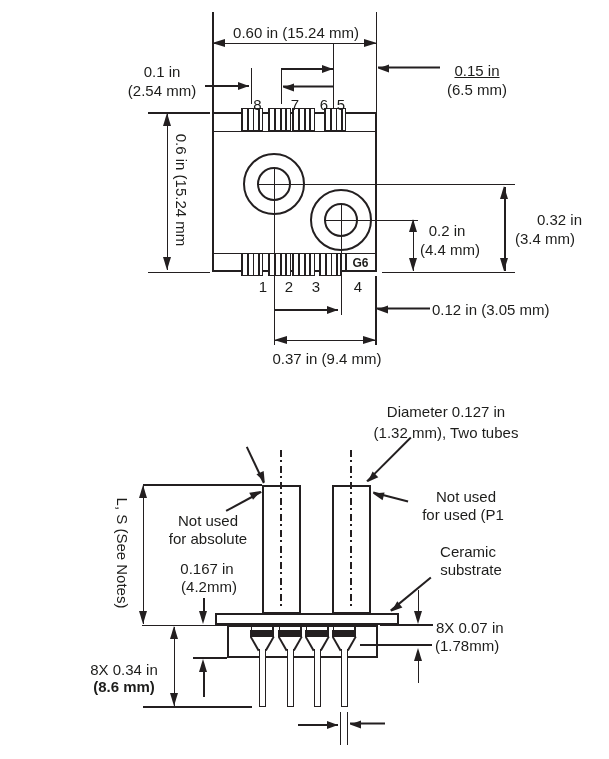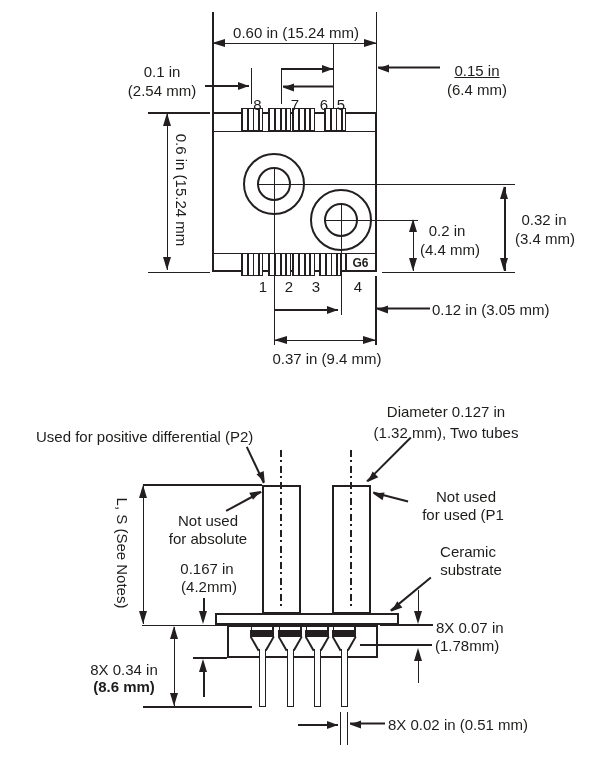--- a/index.html
+++ b/index.html
@@ -55,21 +55,21 @@
       </div>
     <div class="leader" style="left:205px;top:85.25px;width:44px;">
         <span class="tip"></span>
       </div>
     <div class="t tc" style="left:162px;top:63px;">0.1 in</div>
     <div class="t tc" style="left:162px;top:82px;">(2.54 mm)</div>
     <div class="leader" style="left:440px;top:67.25px;width:62px;transform:rotate(180deg);">
         <span class="tip"></span>
       </div>
     <div class="t tc" style="left:477px;top:62px;text-decoration:underline;">0.15 in</div>
-    <div class="t tc" style="left:477px;top:81px;">(6.4 mm)</div>
+    <div class="t tc" style="left:477px;top:81px;">(6.5 mm)</div>
 
     <div class="box" style="left:212px;top:112px;width:165px;height:160px;"></div>
     <div class="hl" style="left:213px;top:130.5px;width:163px;"></div>
     <div class="hl" style="left:213px;top:252.5px;width:163px;"></div>
 
     <div class="hatch" style="left:241px;top:108px;width:22px;height:23px;"></div>
     <div class="hatch" style="left:268px;top:108px;width:23px;height:23px;"></div>
     <div class="hatch" style="left:292px;top:108px;width:23px;height:23px;"></div>
     <div class="hatch" style="left:324px;top:108px;width:22px;height:23px;"></div>
 
@@ -101,21 +101,21 @@
 
     <div class="hl" style="left:382px;top:271.5px;width:133px;"></div>
     <div class="vl" style="left:412.5px;top:220px;height:51px;"></div>
     <div class="arr ar-u" style="left:408.75px;top:219px;"></div>
     <div class="arr ar-d" style="left:408.75px;top:258px;"></div>
     <div class="t tc" style="left:447px;top:222px;">0.2 in</div>
     <div class="t tc" style="left:450px;top:241px;">(4.4 mm)</div>
     <div class="vl" style="left:504px;top:187px;height:84px;"></div>
     <div class="arr ar-u" style="left:500.25px;top:186px;"></div>
     <div class="arr ar-d" style="left:500.25px;top:258px;"></div>
-    <div class="t tc" style="left:544px;top:211px;">0.32 in</div>
+    <div class="t tc" style="left:544px;top:211px;padding-left:31px;">0.32 in</div>
     <div class="t tc" style="left:545px;top:230px;">(3.4 mm)</div>
 
     <div class="vl" style="left:375px;top:276px;height:69px;"></div>
     <div class="leader" style="left:275px;top:309.25px;width:63px;">
         <span class="tip"></span>
       </div>
     <div class="leader" style="left:430px;top:308.25px;width:53px;transform:rotate(180deg);">
         <span class="tip"></span>
       </div>
     <div class="t" style="left:432px;top:301px;">0.12 in (3.05 mm)</div>
@@ -127,21 +127,20 @@
     <div class="hl" style="left:148px;top:112px;width:62px;"></div>
     <div class="hl" style="left:148px;top:271.5px;width:62px;"></div>
     <div class="vl" style="left:166.5px;top:114px;height:156px;"></div>
     <div class="arr ar-u" style="left:162.75px;top:113px;"></div>
     <div class="arr ar-d" style="left:162.75px;top:257px;"></div>
     <div class="vtext" style="left:122.5px;top:182px;width:115px;">0.6 in (15.24 mm</div>
   </div>
 
   <div class="grp">
 
-    <div class="t" style="left:36px;top:428px;">Used for positive differential (P2)</div>
     <div class="t tc" style="left:446px;top:403px;">Diameter  0.127 in</div>
     <div class="t tc" style="left:446px;top:424px;">(1.32 mm), Two tubes</div>
     <div class="leader" style="left:247px;top:446px;width:40px;transform:rotate(64.7deg);">
         <span class="tip"></span>
       </div>
     <div class="leader" style="left:411px;top:437px;width:62px;transform:rotate(135deg);">
         <span class="tip"></span>
       </div>
 
     <div class="box fill" style="left:262px;top:485px;width:39px;height:129px;"></div>
@@ -228,16 +227,15 @@
     <div class="hl" style="left:143px;top:706px;width:109px;"></div>
 
     <div class="vl" style="left:339.5px;top:712px;height:33px;"></div>
     <div class="vl" style="left:346.75px;top:712px;height:33px;"></div>
     <div class="leader" style="left:298px;top:724.25px;width:40px;">
         <span class="tip"></span>
       </div>
     <div class="leader" style="left:385px;top:723.25px;width:35px;transform:rotate(180deg);">
         <span class="tip"></span>
       </div>
-    <div class="t" style="left:388px;top:716px;">8X 0.02 in (0.51 mm)</div>
   </div>
 
 </div>
 
 </body></html>

